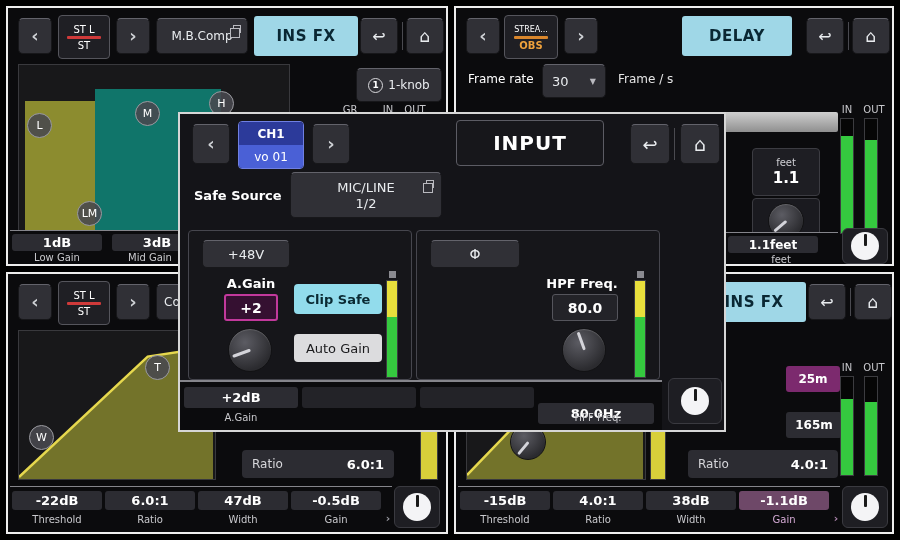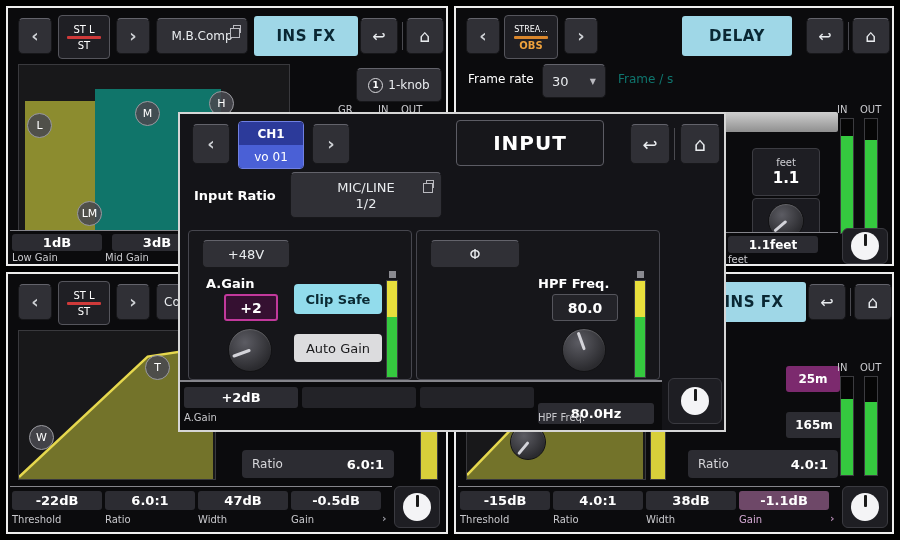--- a/index.html
+++ b/index.html
@@ -7,21 +7,21 @@
 .stage{position:relative;width:900px;height:540px;background:#000;overflow:hidden}
 .panel{position:absolute;background:#0b0b0d;border:2px solid #ededed}
 .abs{position:absolute}
 .btn{position:absolute;background:#303036;border:1px solid #17171a;border-top:1px solid #63636b;border-radius:5px;color:#e9ecef;display:flex;align-items:center;justify-content:center}
 .nav{font-size:18px;font-weight:bold;color:#cfd2d6;padding-bottom:2px}
 .tab{position:absolute;background:#9fd7e7;color:#0a2733;font-weight:bold;font-size:15px;display:flex;align-items:center;justify-content:center;border-radius:3px;letter-spacing:.5px}
 .chbox{position:absolute;background:#1f1f24;border:1px solid #55555c;border-radius:4px;display:flex;flex-direction:column;align-items:center;justify-content:center;gap:1px;color:#fff}
 .chl{font-size:10px;line-height:11px;white-space:nowrap}
 .cbar{width:34px;height:3px;border-radius:1px}
 .val{position:absolute;background:#2c2c32;border-radius:3px;color:#fff;font-weight:bold;font-size:13px;display:flex;align-items:center;justify-content:center}
-.lbl{position:absolute;color:#c9c9cd;font-size:10px;line-height:11px;white-space:nowrap}
+.lbl{position:absolute;color:#c9c9cd;font-size:10px;line-height:11px;text-align:center;white-space:nowrap}
 .graph{position:absolute;background:#18181a;border:1px solid #39393d;overflow:hidden}
 .circ{position:absolute;width:25px;height:25px;border-radius:50%;background:rgba(72,72,78,.88);border:1px solid #9b9ba1;color:#fff;font-size:11px;display:flex;align-items:center;justify-content:center}
 .meter{position:absolute;background:#060606;border:1px solid #3c3c40;display:flex;flex-direction:column;overflow:hidden}
 .seg{width:100%}
 .knob{position:absolute;border-radius:50%;background:radial-gradient(circle at 38% 32%,#5c5c63,#2b2b2f 72%);border:1px solid #121214;box-shadow:inset 0 1px 1px rgba(255,255,255,.18)}
 .ptr{position:absolute;left:50%;top:50%;width:3px;height:46%;margin-left:-1.5px;background:#d4d4da;transform-origin:top center;border-radius:2px}
 .strip{position:absolute;border-top:1px solid #85858b;background:#0b0b0d}
 .clockbox{position:absolute;background:#1e1e23;border:1px solid #3a3a40;border-radius:6px;display:flex;align-items:center;justify-content:center}
 .clock{width:28px;height:28px;background:#f4f4f6;border-radius:50%;position:relative}
 .clock::after{content:"";position:absolute;left:50%;top:2px;width:3px;height:12px;margin-left:-1.5px;background:#1a1a1a;border-radius:1px}
@@ -111,21 +111,21 @@
     <div class="divider" style="left:392px;top:14px;height:28px"></div>
     <div class="btn" style="left:396px;top:10px;width:38px;height:36px;font-size:17px">
         <span>⌂</span>
       </div>
 
     <div class="lbl" style="left:12px;top:66px;font-size:12px;color:#fff">Frame rate</div>
     <div class="btn" style="left:86px;top:56px;width:64px;height:34px;font-size:13px;justify-content:space-between;padding:0 9px">
       <span>30</span>
       <span style="font-size:8px;color:#b9b9bf">▼</span>
     </div>
-    <div class="lbl" style="left:162px;top:66px;font-size:12px;color:#0f766e">Frame / s</div>
+    <div class="lbl" style="left:162px;top:66px;font-size:12px;color:#e5e5e5">Frame / s</div>
 
     <div class="abs" style="left:10px;top:104px;width:372px;height:20px;background:linear-gradient(#cfcfcf,#8f8f8f);border-radius:2px"></div>
 
     <div class="abs" style="left:296px;top:140px;width:68px;height:48px;background:#1e1e23;border:1px solid #3c3c42;border-radius:4px;display:flex;flex-direction:column;align-items:center;justify-content:center;gap:1px">
       <span style="font-size:10px;color:#cfcfd4">feet</span>
       <span style="font-size:15px;color:#fff;font-weight:bold">1.1</span>
     </div>
     <div class="abs" style="left:296px;top:190px;width:68px;height:46px;background:#1a1a1f;border:1px solid #3c3c42;border-radius:4px"></div>
     <div class="knob" style="left:312px;top:195px;width:36px;height:36px">
         <div class="ptr" style="transform:rotate(50deg)"></div>
@@ -277,21 +277,21 @@
       </div>
     <div class="abs" style="left:276px;top:6px;width:148px;height:46px;background:#17171b;border:1px solid #5c5c64;border-radius:4px;display:flex;align-items:center;justify-content:center;color:#fff;font-size:20px;font-weight:bold;letter-spacing:1px">INPUT</div>
     <div class="btn" style="left:450px;top:10px;width:40px;height:40px;font-size:18px">
         <span>↩</span>
       </div>
     <div class="divider" style="left:494px;top:14px;height:32px"></div>
     <div class="btn" style="left:500px;top:10px;width:40px;height:40px;font-size:19px">
         <span>⌂</span>
       </div>
 
-    <div class="lbl" style="left:14px;top:76px;font-size:13px;font-weight:bold;color:#fff">Input Ratio</div>
+    <div class="lbl" style="left:14px;top:76px;font-size:13px;font-weight:bold;color:#fff">Safe Source</div>
     <div class="btn" style="left:110px;top:58px;width:152px;height:46px;flex-direction:column;gap:1px;font-size:13px">
       <span>MIC/LINE</span>
       <span>1/2</span>
       <span class="copyic" style="right:7px;top:7px"></span>
     </div>
 
     <div class="abs" style="left:8px;top:116px;width:224px;height:150px;border:1px solid #46464e;border-radius:4px;background:#16161a"></div>
     <div class="btn" style="left:22px;top:126px;width:88px;height:28px;font-size:13px">
         <span>+48V</span>
       </div>

